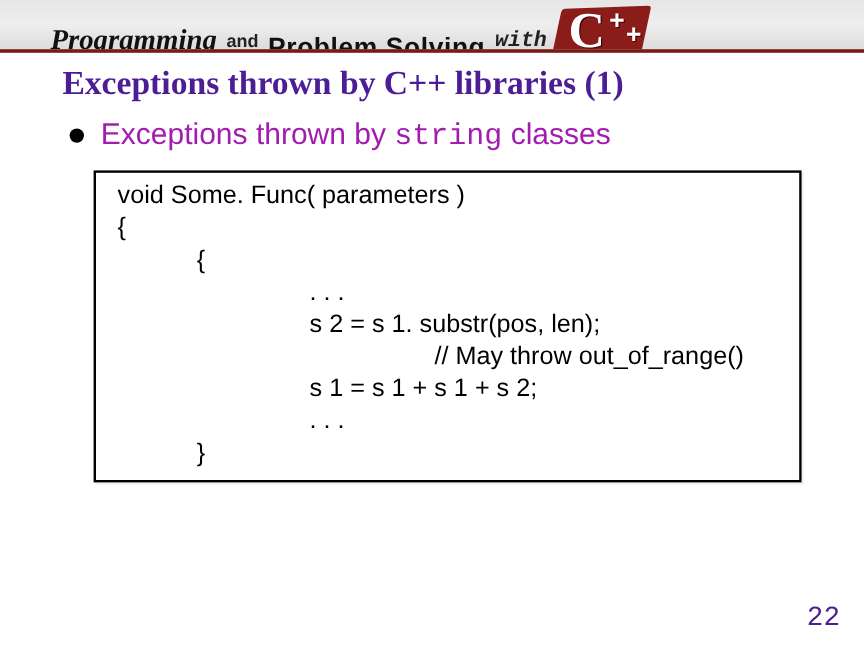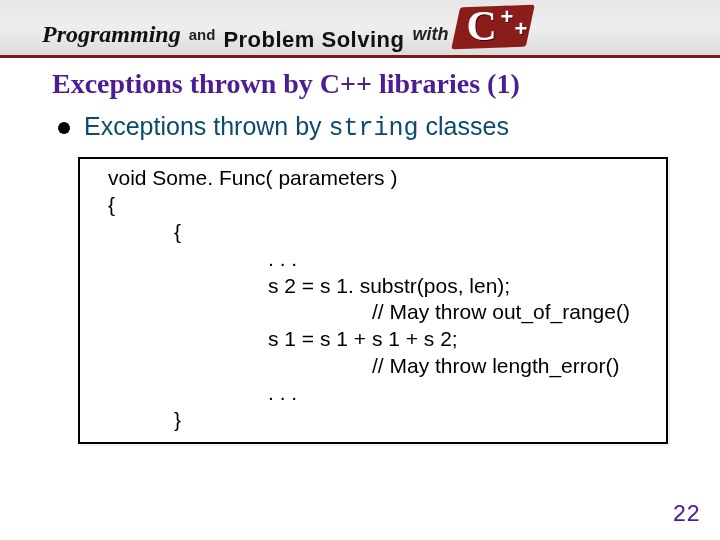--- a/index.html
+++ b/index.html
@@ -1,35 +1,35 @@
 <!DOCTYPE html>
 <html><head>
 <meta charset="utf-8">
 <style>
   * { margin: 0; padding: 0; box-sizing: border-box; }
   html, body { width: 720px; height: 540px; font-family: Arial, Helvetica, sans-serif; background: #fff; }
   .slide { width: 720px; height: 540px; position: relative; }
 
   
   .banner {
-    width: 720px; height: 58px;
+    width: 720px; height: 44px;
     background: linear-gradient(to bottom, #e6e6e6 0%, #eeeeee 50%, #dcdcdc 100%);
     border-bottom: 3px solid #7a1a17;
     position: relative;
     overflow: hidden;
   }
   .banner-inner {
     display: flex; align-items: center; gap: 8px;
     padding: 10px 0 0 42px;
     font-weight: bold;
   }
   .prog-word { font-family: Georgia, 'Times New Roman', serif; font-style: italic; font-size: 24px; color: #111; }
   .and-word  { font-family: Arial, sans-serif; font-size: 15px; color: #222; font-style: normal; font-weight: bold; }
   .ps-word   { font-family: Arial, sans-serif; font-size: 22px; color: #111; font-weight: 900; letter-spacing: 0.5px; margin-top: 12px; }
-  .with-word { font-family: Liberation Sans, sans-serif; font-style: italic; font-size: 18px; color: #222; }
+  .with-word { font-family: Liberation Mono, monospace; font-style: italic; font-size: 18px; color: #222; }
 
   
   .cpp-logo {
     position: relative; width: 96px; height: 48px;
     transform: translateY(-6px);
   }
   .cpp-tilt {
     position: absolute; left: 0; top: 2px;
     width: 74px; height: 42px;
     background: #8a1d19;
@@ -62,29 +62,29 @@
   
   .bullet-row {
     display: flex; align-items: center; gap: 14px;
     padding: 6px 24px 10px 58px;
   }
   .bullet-dot {
     width: 12px; height: 12px; border-radius: 50%; background: #000; flex: 0 0 auto;
   }
   .bullet-text {
     font-family: Arial, Helvetica, sans-serif;
-    font-size: 25px; color: #0c4a6e;
+    font-size: 25px; color: #a21caf;
   }
   .mono { font-family: 'Courier New', Courier, monospace; }
 
   
   .codebox {
     margin: 4px 32px 0 78px;
     border: 2px solid #000;
-    padding: 6px 10px 8px 28px;
+    padding: 6px 10px 8px 18px;
     font-family: Arial, Helvetica, sans-serif;
     font-size: 21px;
     line-height: 1.28;
     color: #000;
     width: 590px;
     box-shadow: 2px 2px 0 rgba(0,0,0,0.05);
   }
   .codebox .ln { white-space: pre; }
   .ind1 { padding-left: 66px; }
   .ind2 { padding-left: 160px; }
@@ -126,20 +126,19 @@
   </div>
 
   <div class="codebox">
     <div class="ln">void Some. Func( parameters )</div>
     <div class="ln">{</div>
     <div class="ln ind1">{</div>
     <div class="ln ind2">. . .</div>
     <div class="ln ind2">s 2 = s 1. substr(pos, len);</div>
     <div class="ln ind3">// May throw out_of_range()</div>
     <div class="ln ind2">s 1 = s 1 + s 1 + s 2;</div>
-    <div class="ln ind3">// May throw length_error()</div>
     <div class="ln ind2">. . .</div>
     <div class="ln ind1">}</div>
   </div>
 
   <div class="pagenum">22</div>
 
 </div>
 
 </body></html>

